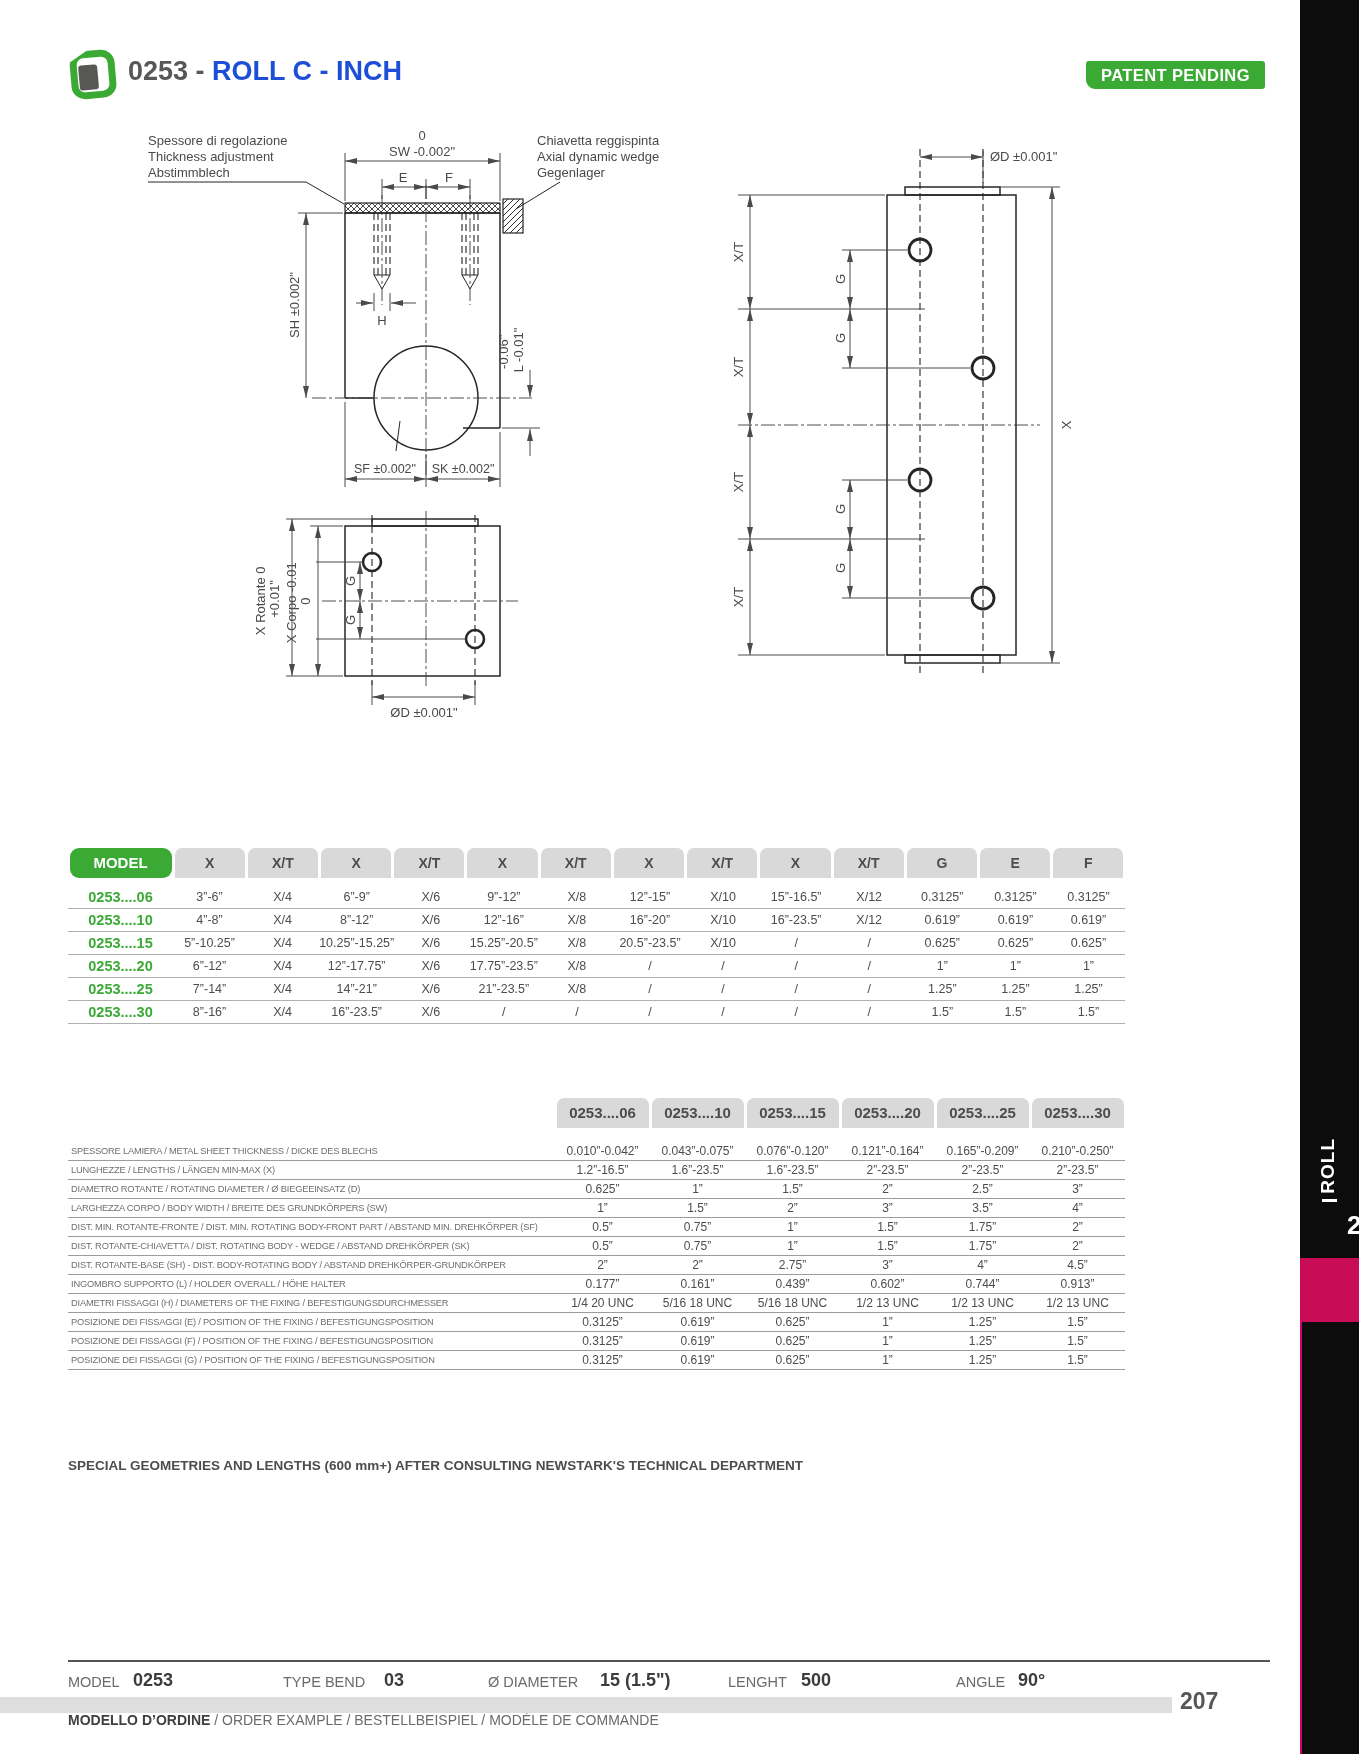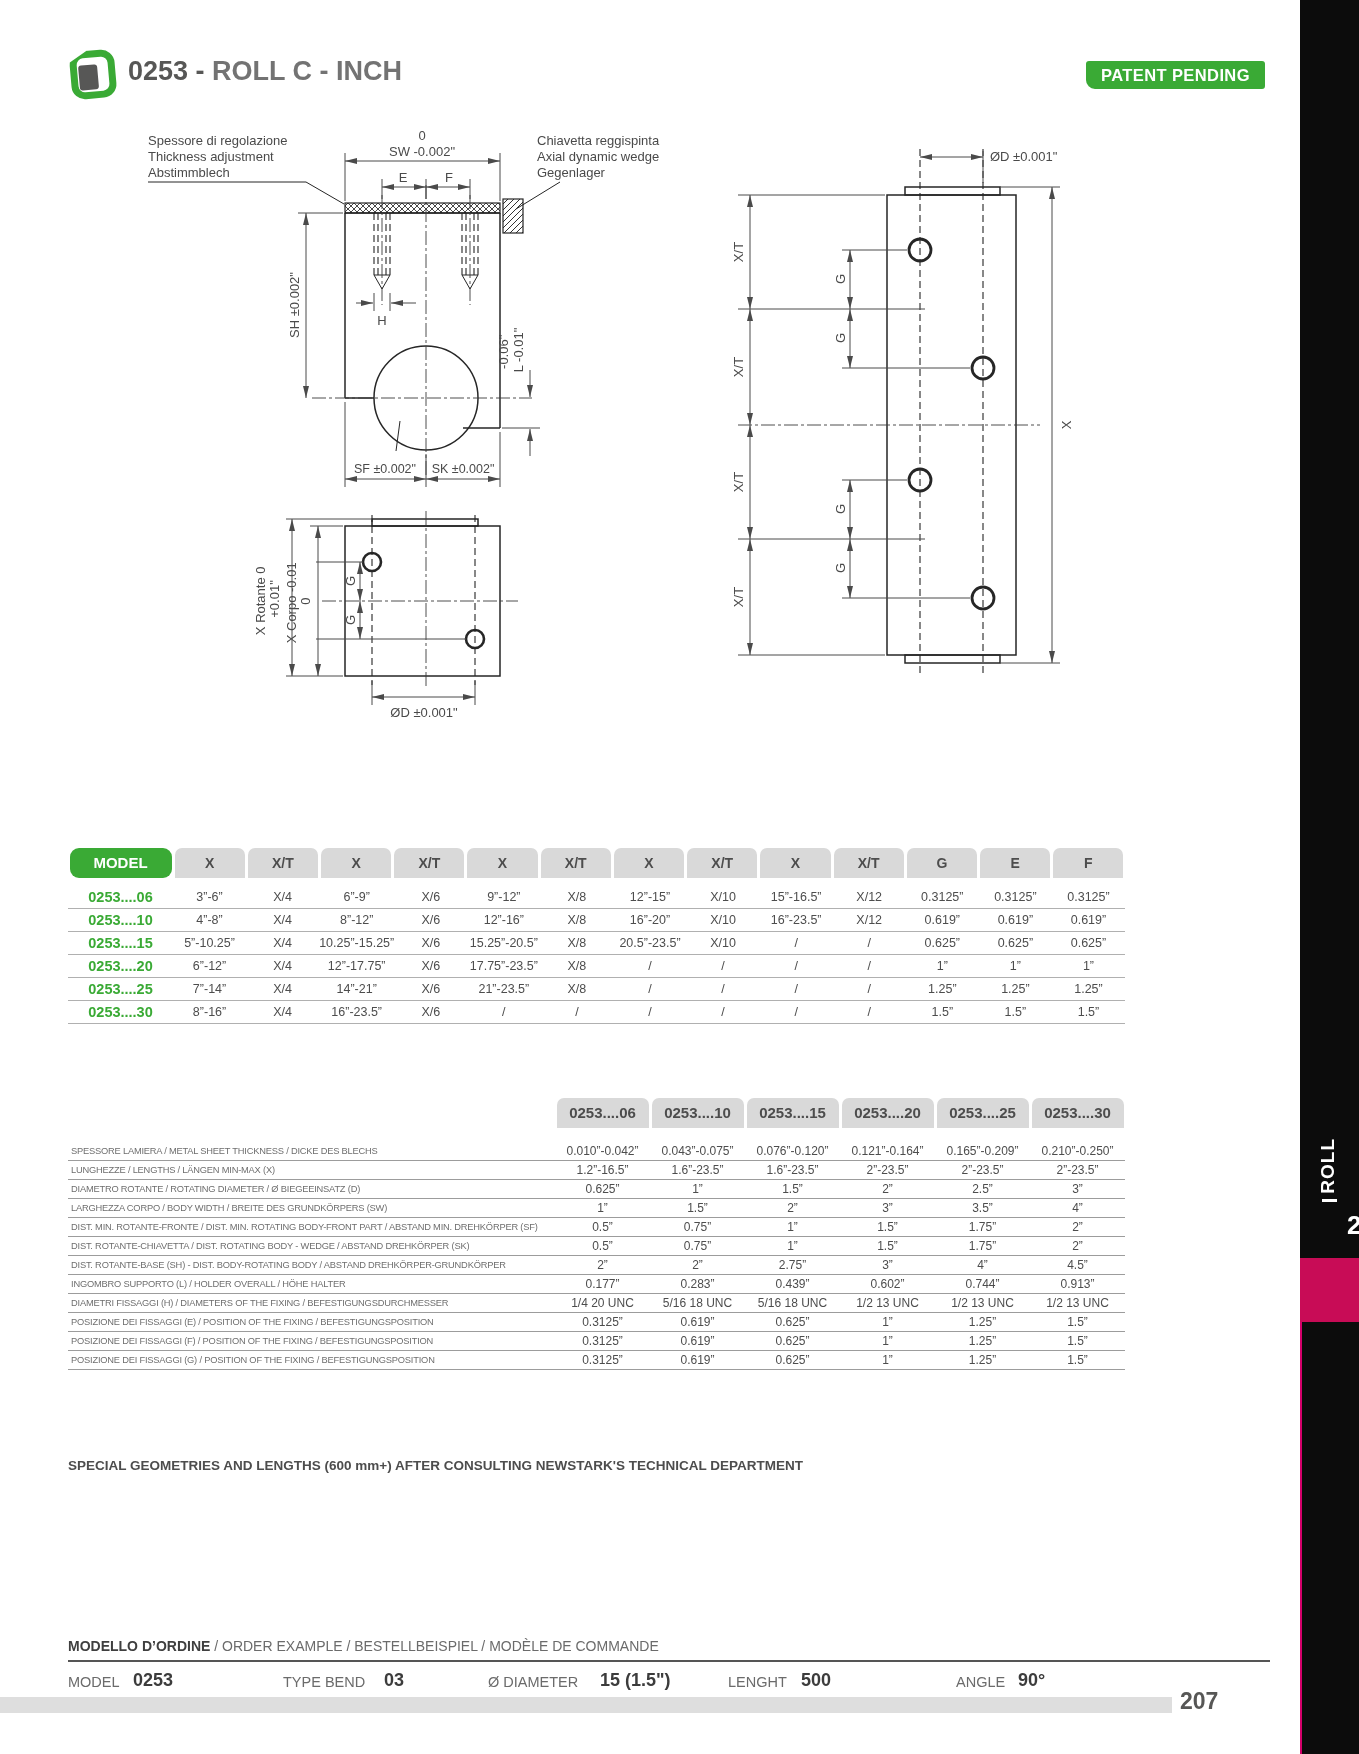--- a/index.html
+++ b/index.html
@@ -3,21 +3,21 @@
 <meta charset="utf-8">
 <style>
   html,body{margin:0;padding:0;background:#888;}
   .page{position:relative;width:1359px;height:1754px;background:#fff;
         font-family:"Liberation Sans",sans-serif;overflow:hidden;margin:0 auto;}
   .abs{position:absolute;}
 
   
   .hdr-title{left:128px;top:56px;font-size:27px;font-weight:bold;white-space:nowrap;}
   .hdr-title .pfx{color:#575756;}
-  .hdr-title .grn{color:#737373;}
+  .hdr-title .grn{color:#1d4ed8;}
   .badge{left:1046px;top:61px;height:28px;line-height:28px;padding:0 15px;
          background:#3aaa35;color:#fff;font-size:16.5px;font-weight:bold;
          border-radius:3px 3px 3px 9px;letter-spacing:.4px;margin-left:40px;}
 
   
   .ln  {stroke:#262626;stroke-width:1.5;fill:none;}
   .thin{stroke:#262626;stroke-width:1;fill:none;}
   .dim {stroke:#4a4a4a;stroke-width:1;fill:none;}
   .dash{stroke:#262626;stroke-width:1.1;fill:none;stroke-dasharray:7 4;}
   .cl  {stroke:#3a3a3a;stroke-width:.9;fill:none;stroke-dasharray:14 3 3 3;}
@@ -46,21 +46,21 @@
   .t2-body{margin-top:14px;}
   .t2-body .cell{height:18px;line-height:18px;text-align:center;font-size:12px;
                  color:#4d4d4d;border-bottom:1.4px solid #9c9c9c;white-space:nowrap;}
   .t2-body .col0{text-align:left;font-size:9.3px;color:#6e6e6e;letter-spacing:-.2px;
                  padding-left:3px;overflow:hidden;}
 
   
   .note{left:68px;top:1396px;font-size:13.5px;color:#8a8a8a;width:1060px;}
   .note b{color:#4f4f4f;}
   .special{left:68px;top:1458px;font-size:13.5px;font-weight:bold;color:#4d4d4d;}
-  .order-head{left:68px;top:1638px;font-size:14px;color:#6b6b6b;}
+  .order-head{left:68px;top:1712px;font-size:14px;color:#6b6b6b;}
   .order-head b{color:#3f3f3f;}
   .order-rule{left:68px;top:1660px;width:1202px;height:2px;background:#555;}
   .order-row{left:68px;top:1670px;width:1100px;height:26px;}
   .order-row .lbl{position:absolute;top:4px;font-size:14.5px;color:#6b6b6b;white-space:nowrap;}
   .order-row .val{position:absolute;top:0;font-size:18px;font-weight:bold;color:#3c3c3c;white-space:nowrap;}
   .foot-bar{left:0;top:1697px;width:1172px;height:16px;background:#dedede;}
   .page-num{left:1180px;top:1688px;font-size:23px;font-weight:bold;color:#575756;text-align:center;}
 
   
   .sidebar{position:absolute;right:0;top:0;width:59px;height:1754px;background:#0c0c0c;}
@@ -458,21 +458,21 @@
         <div class="cell col6">2”</div>
         <div class="cell col0">DIST. ROTANTE-BASE (SH) - DIST. BODY-ROTATING BODY / ABSTAND DREHKÖRPER-GRUNDKÖRPER</div>
         <div class="cell col1">2”</div>
         <div class="cell col2">2”</div>
         <div class="cell col3">2.75”</div>
         <div class="cell col4">3”</div>
         <div class="cell col5">4”</div>
         <div class="cell col6">4.5”</div>
         <div class="cell col0">INGOMBRO SUPPORTO (L) / HOLDER OVERALL / HÖHE HALTER</div>
         <div class="cell col1">0.177”</div>
-        <div class="cell col2">0.283”</div>
+        <div class="cell col2">0.161”</div>
         <div class="cell col3">0.439”</div>
         <div class="cell col4">0.602”</div>
         <div class="cell col5">0.744”</div>
         <div class="cell col6">0.913”</div>
         <div class="cell col0">DIAMETRI FISSAGGI (H) / DIAMETERS OF THE FIXING / BEFESTIGUNGSDURCHMESSER</div>
         <div class="cell col1">1/4 20 UNC</div>
         <div class="cell col2">5/16 18 UNC</div>
         <div class="cell col3">5/16 18 UNC</div>
         <div class="cell col4">1/2 13 UNC</div>
         <div class="cell col5">1/2 13 UNC</div>

